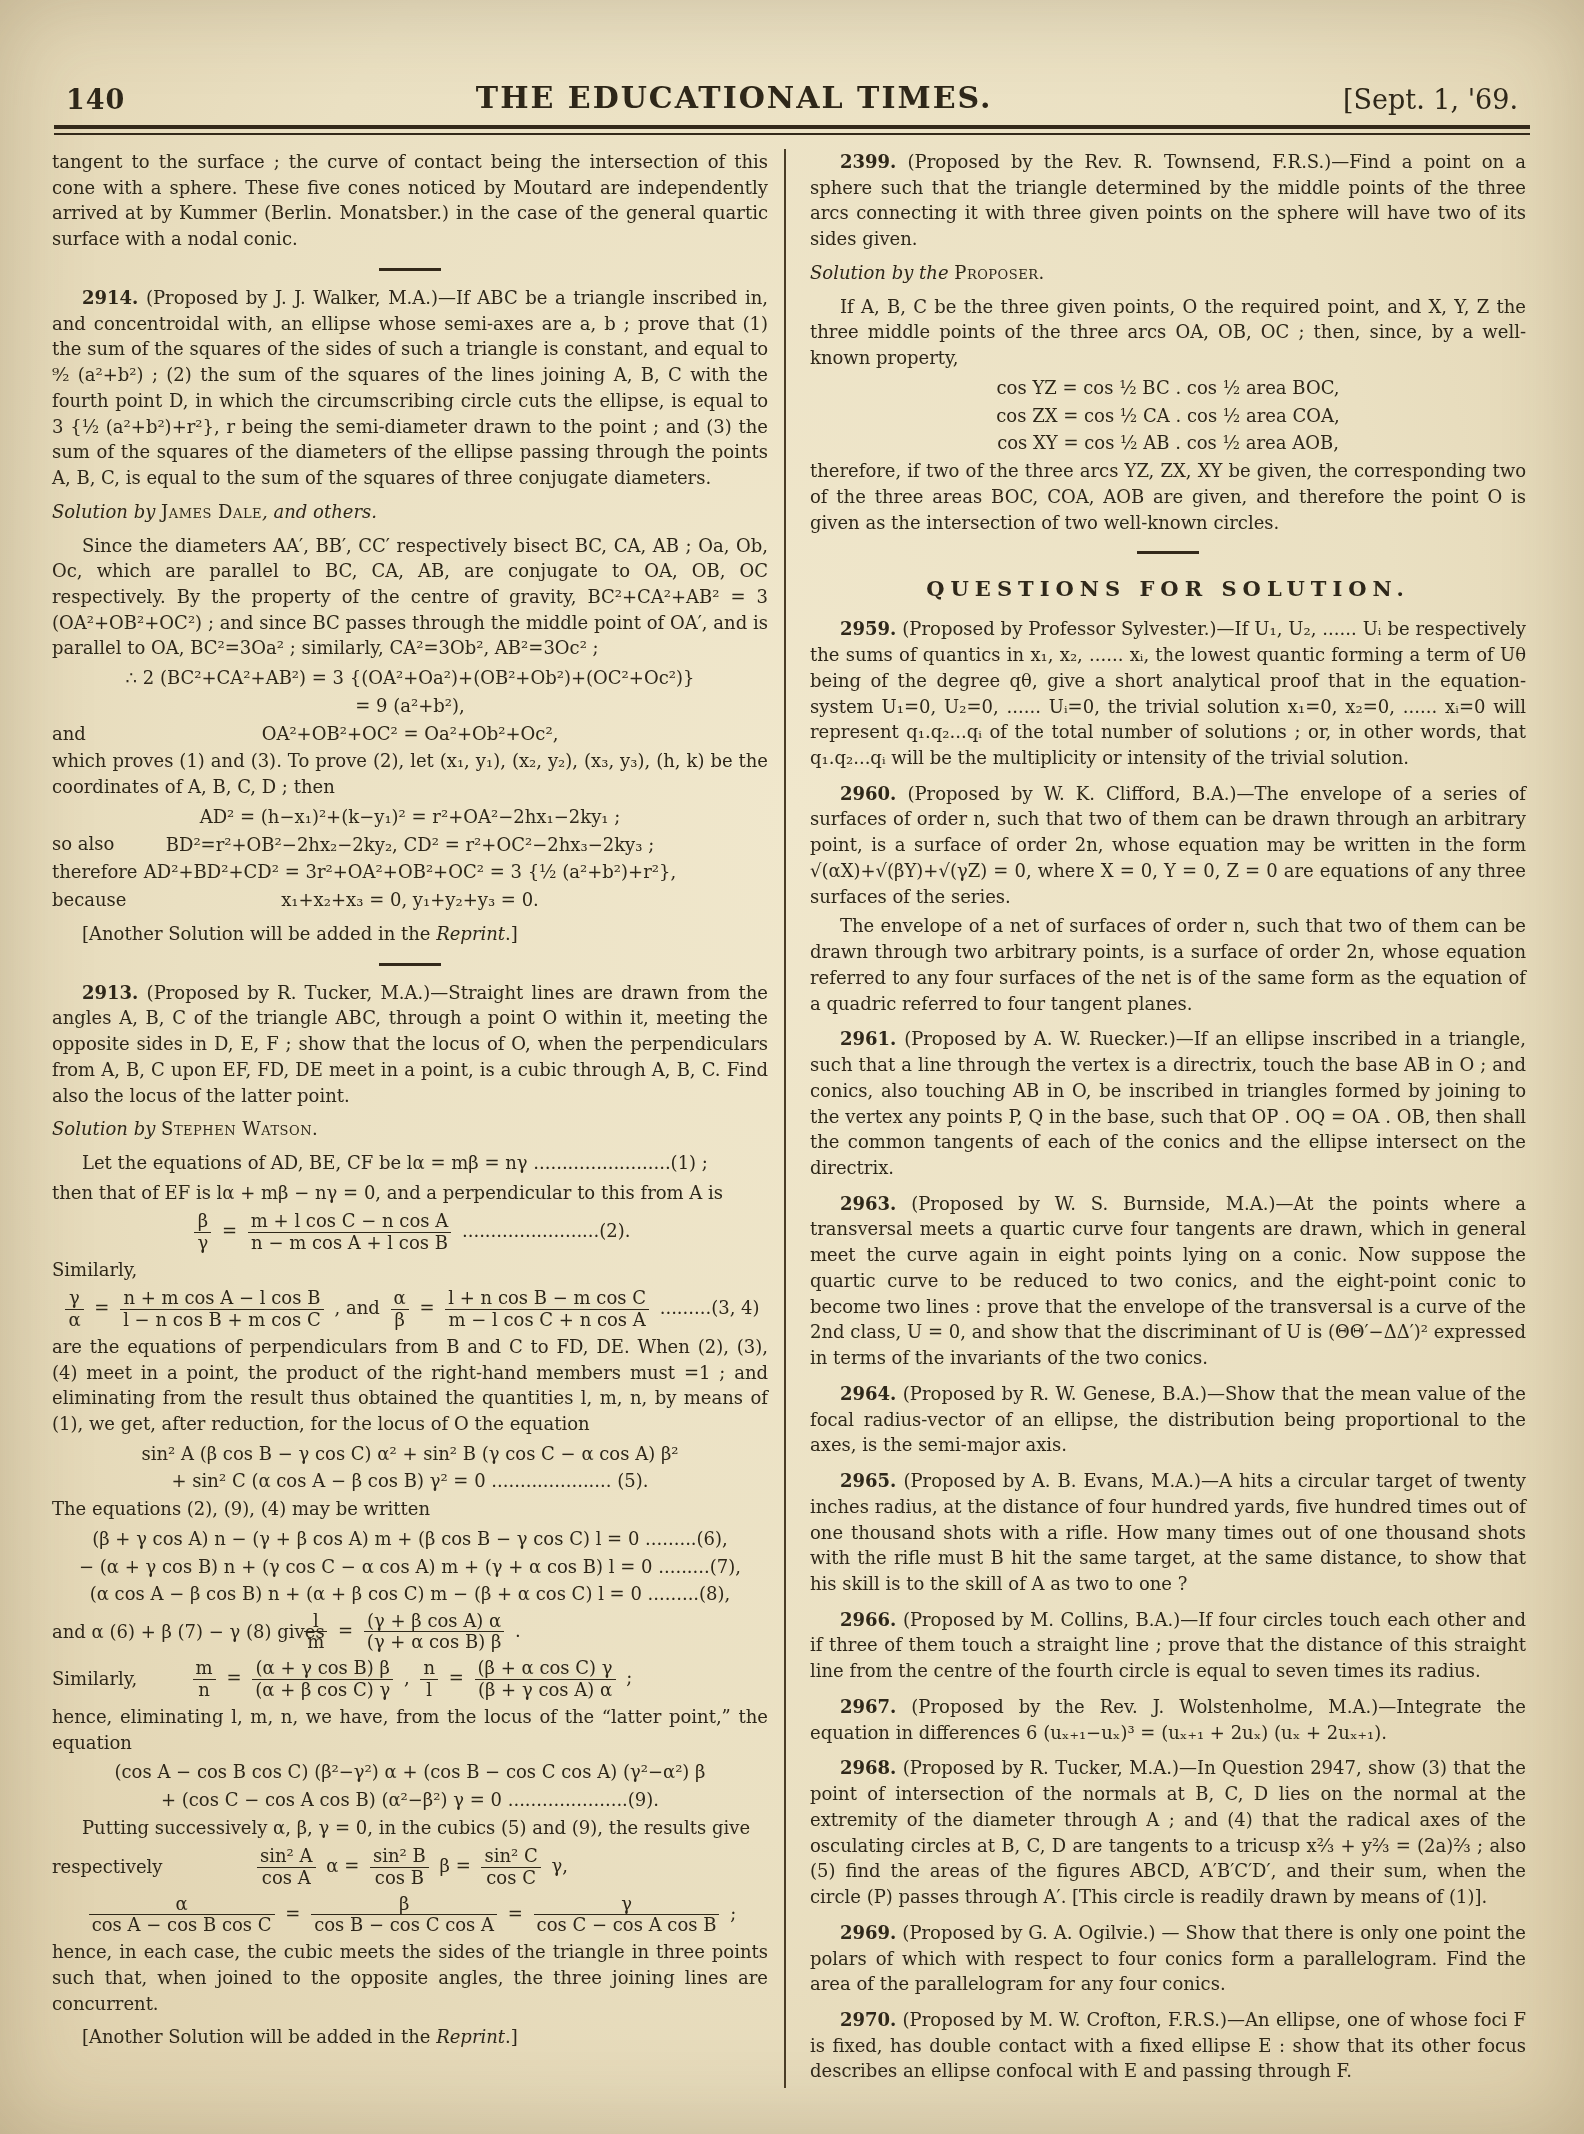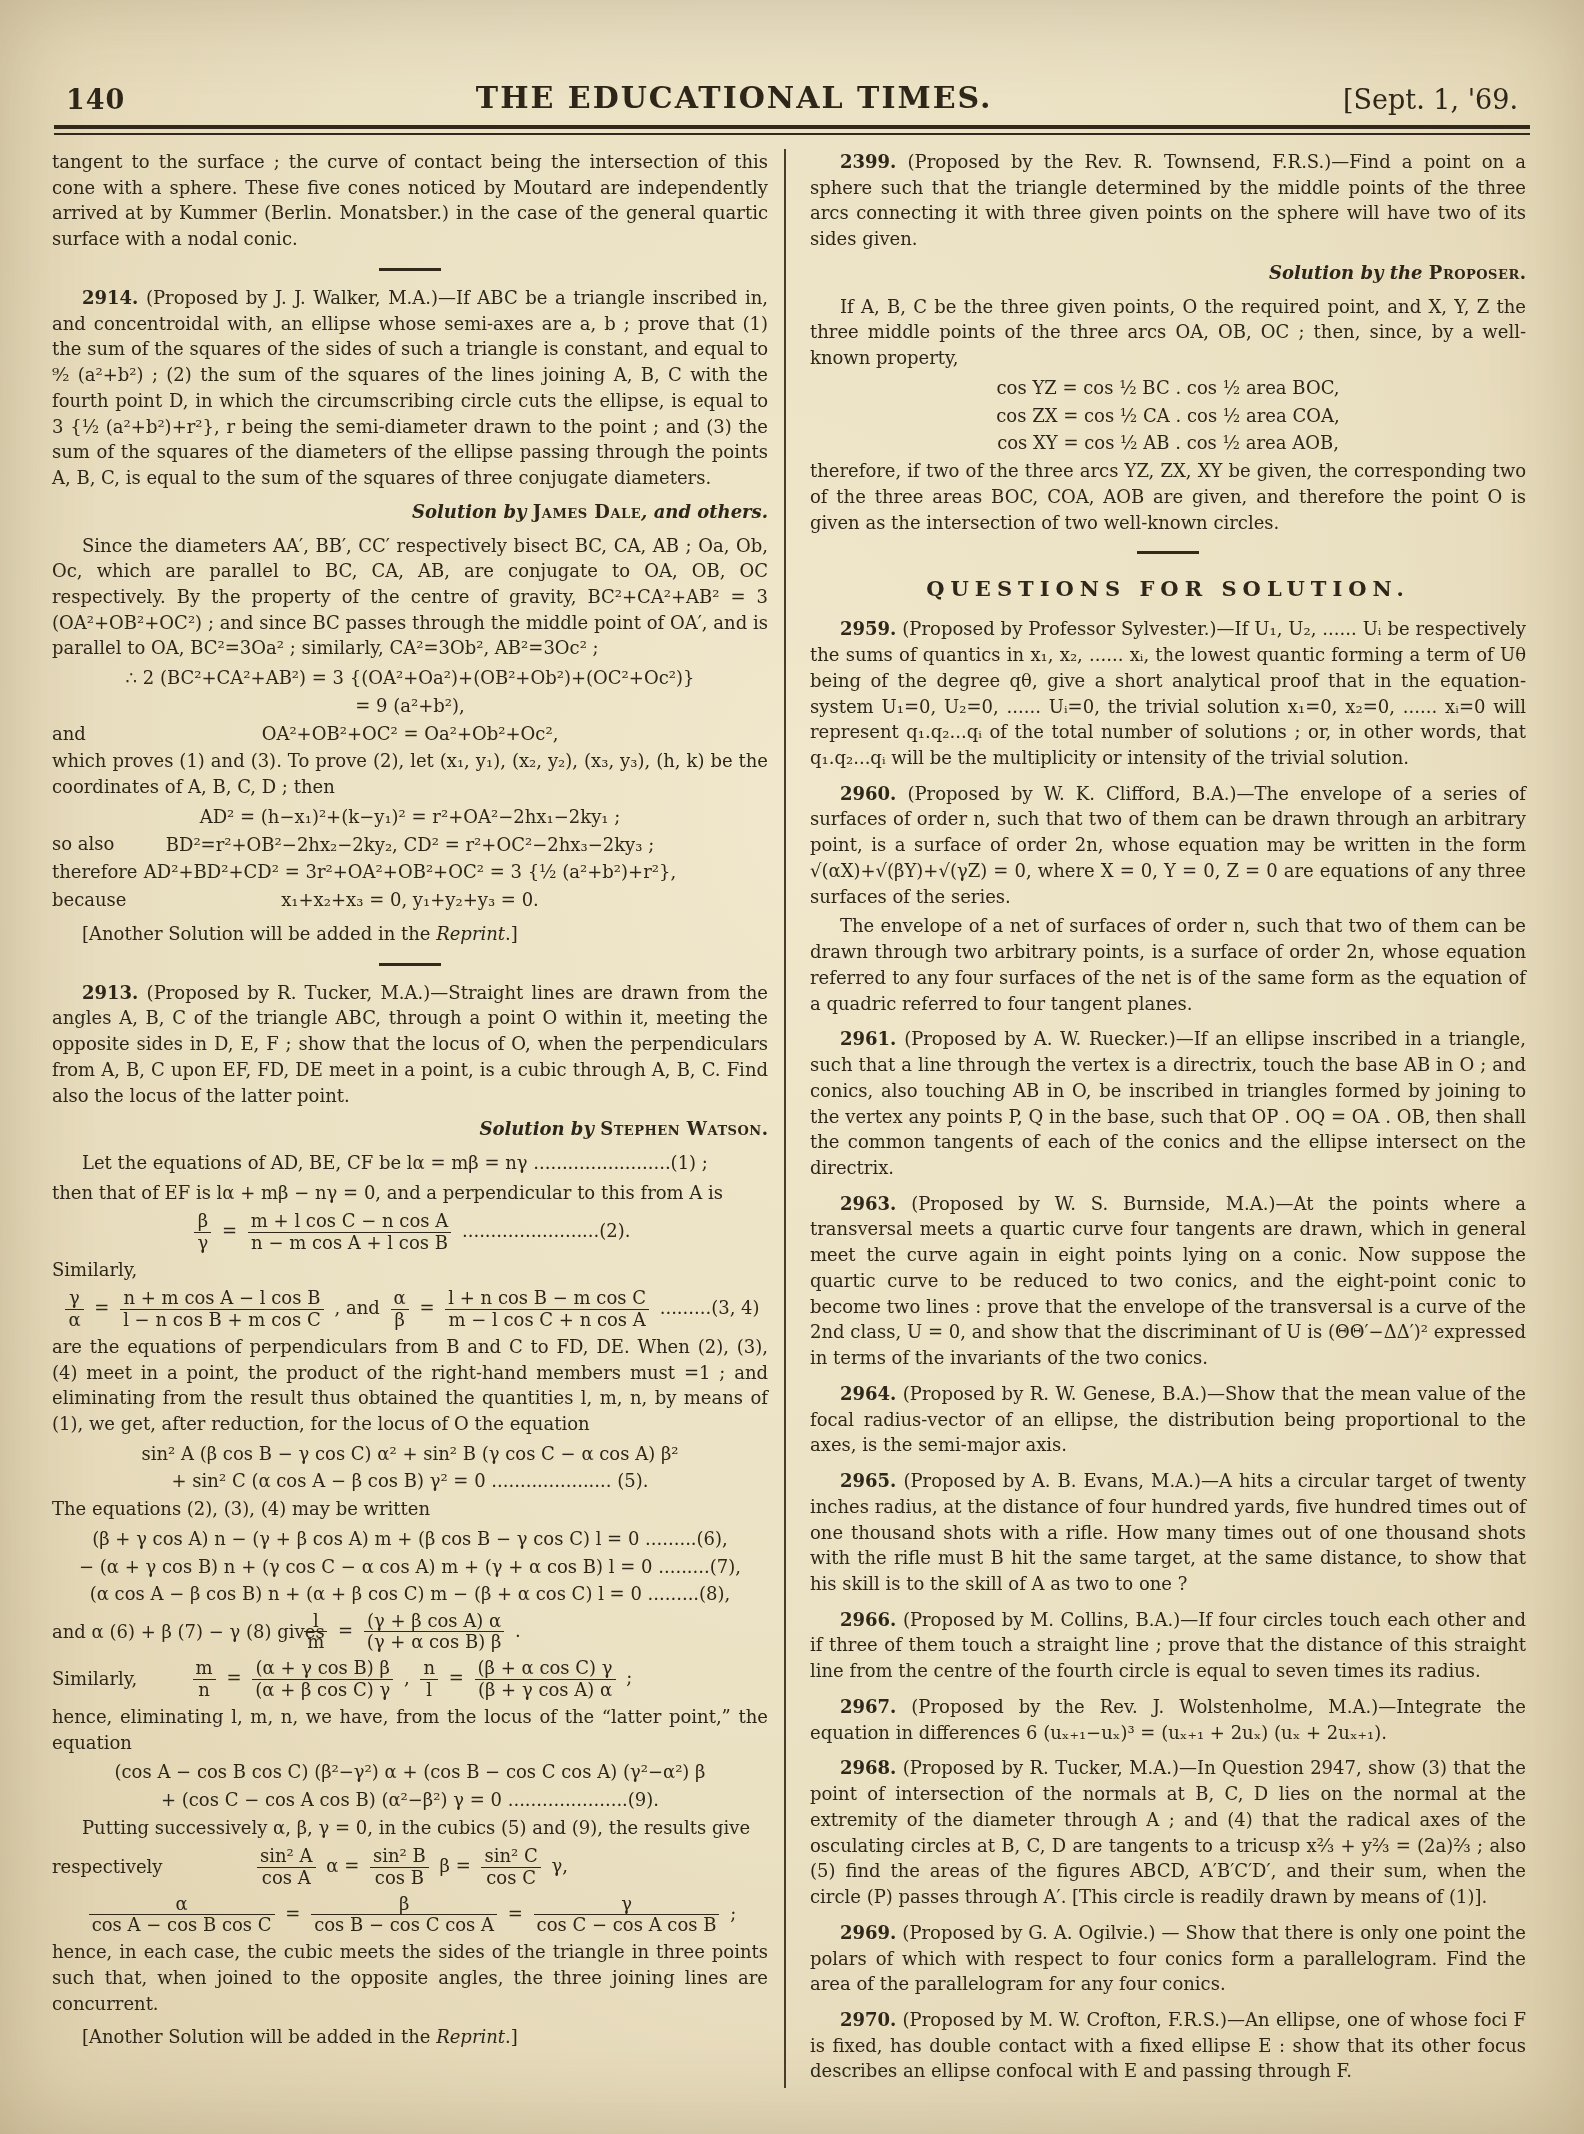--- a/index.html
+++ b/index.html
@@ -21,21 +21,21 @@
   .double-rule{border-top:4px solid #33291a;border-bottom:2px solid #33291a;height:4px;margin:0 2px 14px 2px;}
   .cols{display:flex;align-items:stretch;}
   .col{width:716px;font-size:18px;line-height:1.43;}
   .col.left{padding-right:16px;}
   .col.right{border-left:2px solid #4a3d27;padding-left:24px;}
   p{margin:0 0 4px 0;text-align:justify;}
   .ind{text-indent:30px;}
   .probnum{font-weight:bold;}
   .prob{margin-top:10px;}
   .sep{width:62px;border-top:3px solid #33291a;margin:16px auto 14px auto;}
-  .sol-head{text-align:right;margin:8px 0 8px 0;text-indent:0;font-weight:bold;}
+  .sol-head{text-align:left;margin:8px 0 8px 0;text-indent:0;}
   .it{font-style:italic;}
   .sc{font-variant:small-caps;letter-spacing:.5px;}
   .eq{text-align:center;margin:2px 0;}
   .eqrow{position:relative;text-align:center;margin:2px 0;}
   .eqrow .lbl{position:absolute;left:0;top:50%;transform:translateY(-50%);}
   .frac{display:inline-block;vertical-align:middle;text-align:center;line-height:1.12;margin:2px 5px;}
   .frac .num{display:block;padding:0 3px;}
   .frac .den{display:block;border-top:1.5px solid #2e2719;padding:0 3px;}
   .qhead{text-align:center;font-weight:bold;font-size:21px;letter-spacing:6px;margin:20px 0 12px 0;text-indent:0;}
   .bracket{text-align:left;text-indent:30px;margin:8px 0 4px 0;}
@@ -98,21 +98,21 @@
           <span>,   and</span>
           <span class="frac"><span class="num">α</span><span class="den">β</span></span>
           <span>=</span>
           <span class="frac"><span class="num">l + n cos B − m cos C</span><span class="den">m − l cos C + n cos A</span></span>
           <span>.........(3, 4)</span>
         </div>
 
         <p>are the equations of perpendiculars from B and C to FD, DE.  When (2), (3), (4) meet in a point, the product of the right-hand members must =1 ; and eliminating from the result thus obtained the quantities l, m, n, by means of (1), we get, after reduction, for the locus of O the equation</p>
         <div class="eq">sin² A (β cos B − γ cos C) α²  +  sin² B (γ cos C − α cos A) β²</div>
         <div class="eq">+ sin² C (α cos A − β cos B) γ² = 0 ..................... (5).</div>
-        <p>The equations (2), (3), (4) may be written</p>
+        <p>The equations (2), (9), (4) may be written</p>
         <div class="eq">(β + γ cos A) n − (γ + β cos A) m + (β cos B − γ cos C) l = 0 .........(6),</div>
         <div class="eq">− (α + γ cos B) n + (γ cos C − α cos A) m + (γ + α cos B) l = 0 .........(7),</div>
         <div class="eq">(α cos A − β cos B) n + (α + β cos C) m − (β + α cos C) l = 0 .........(8),</div>
 
         <div class="eqrow">
           <span class="lbl">and  α (6) + β (7) − γ (8)  gives</span>
           <span class="frac"><span class="num">l</span><span class="den">m</span></span>
           <span>=</span>
           <span class="frac"><span class="num">(γ + β cos A) α</span><span class="den">(γ + α cos B) β</span></span>
           <span>.</span>

